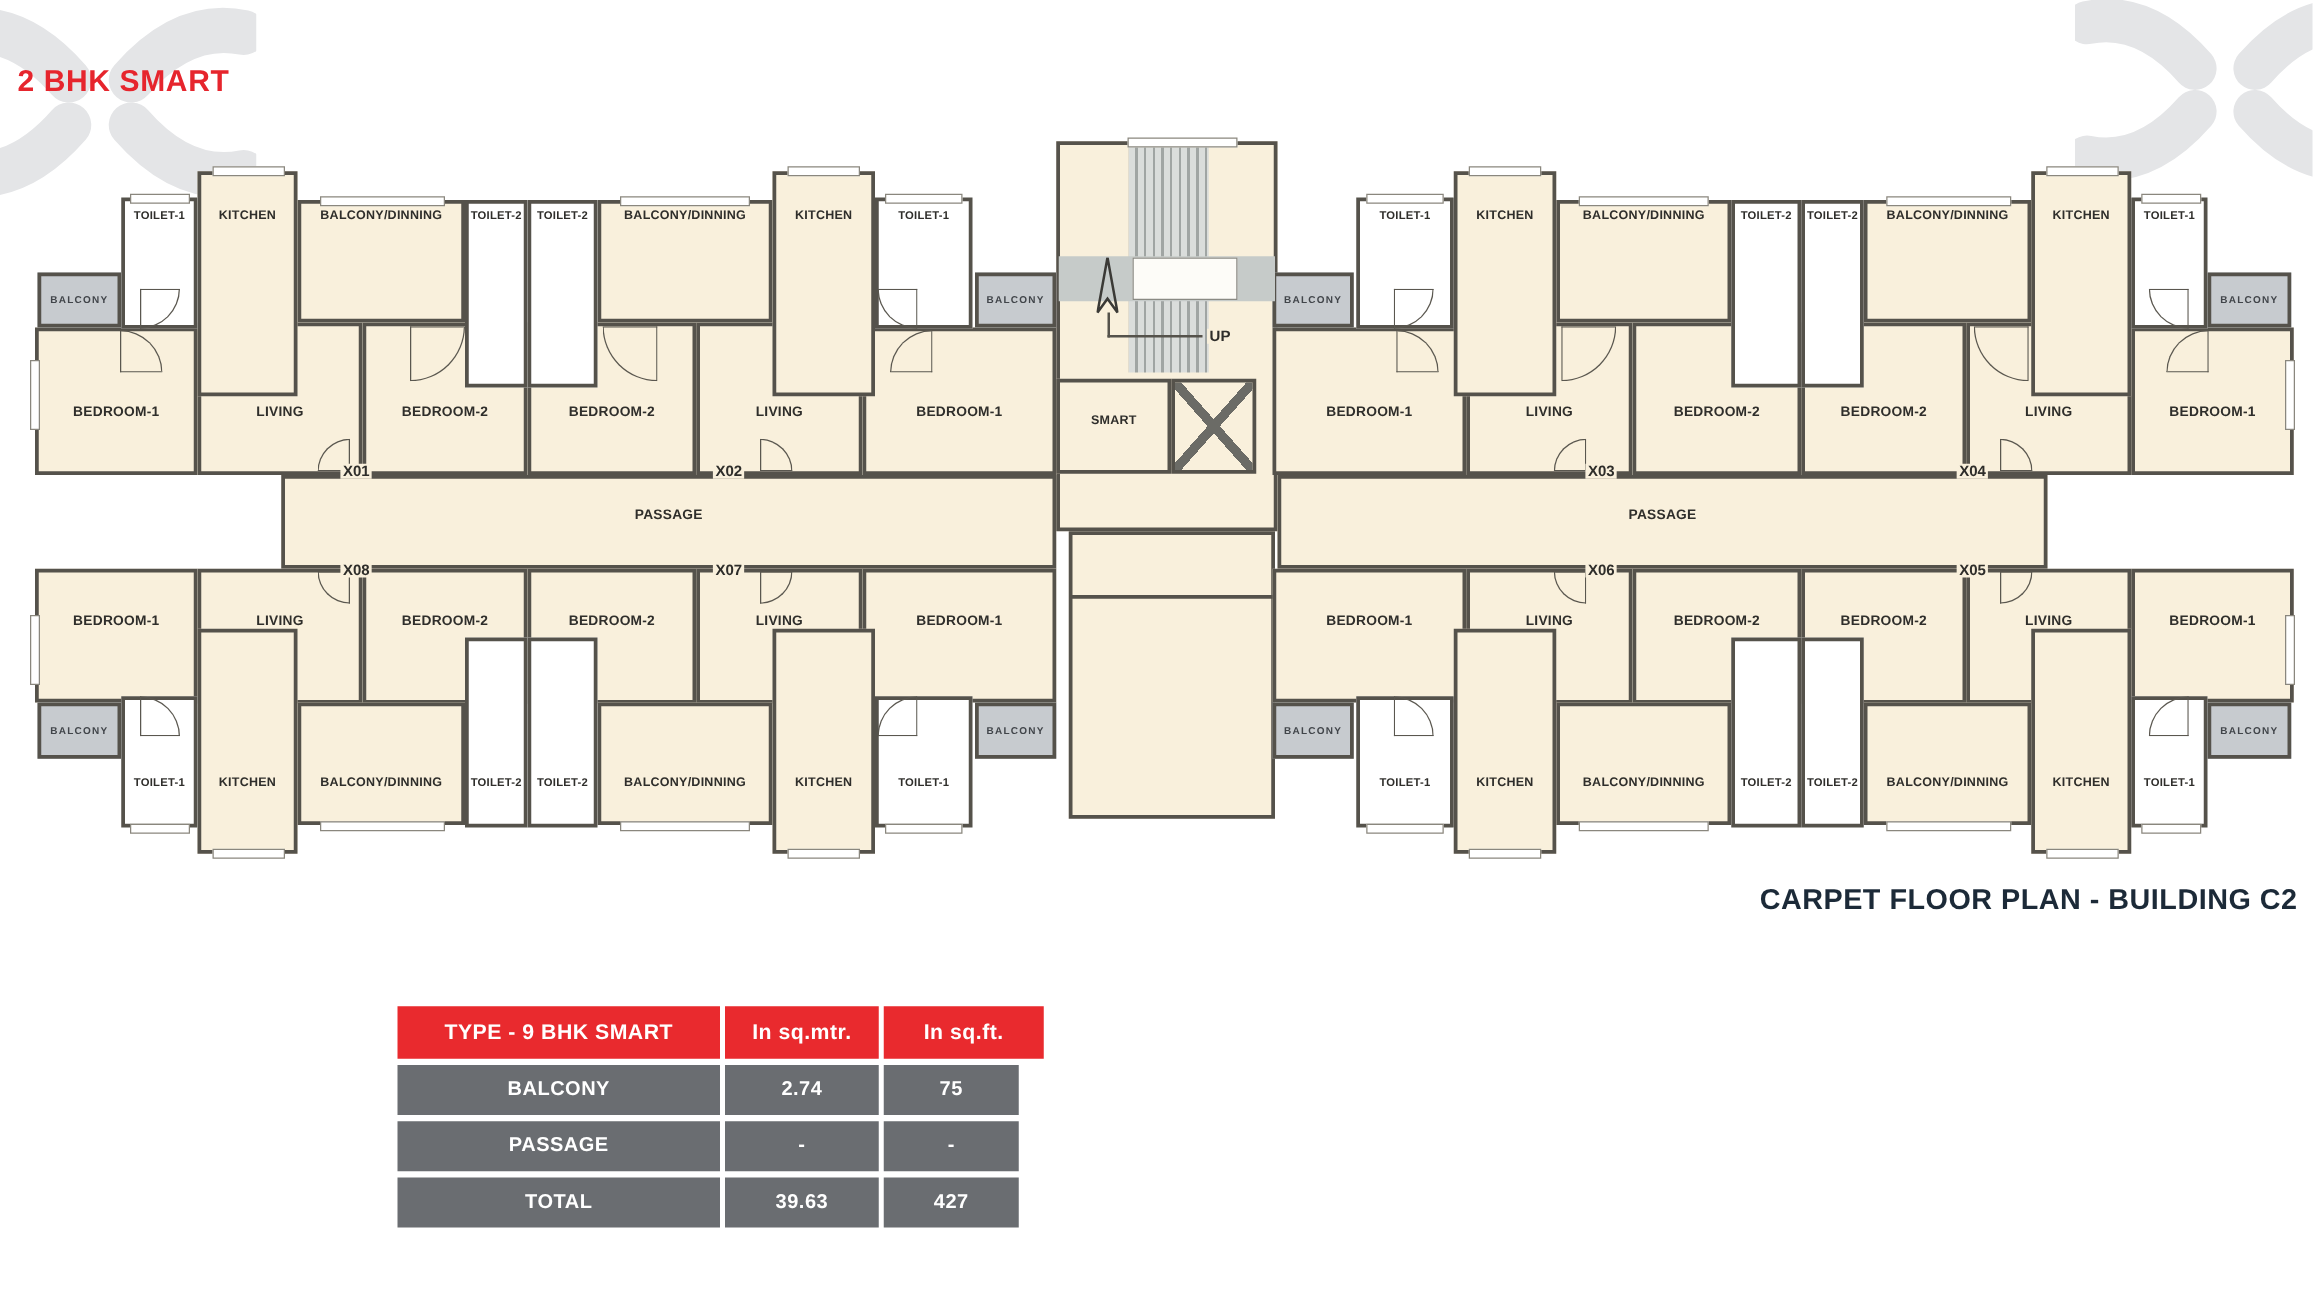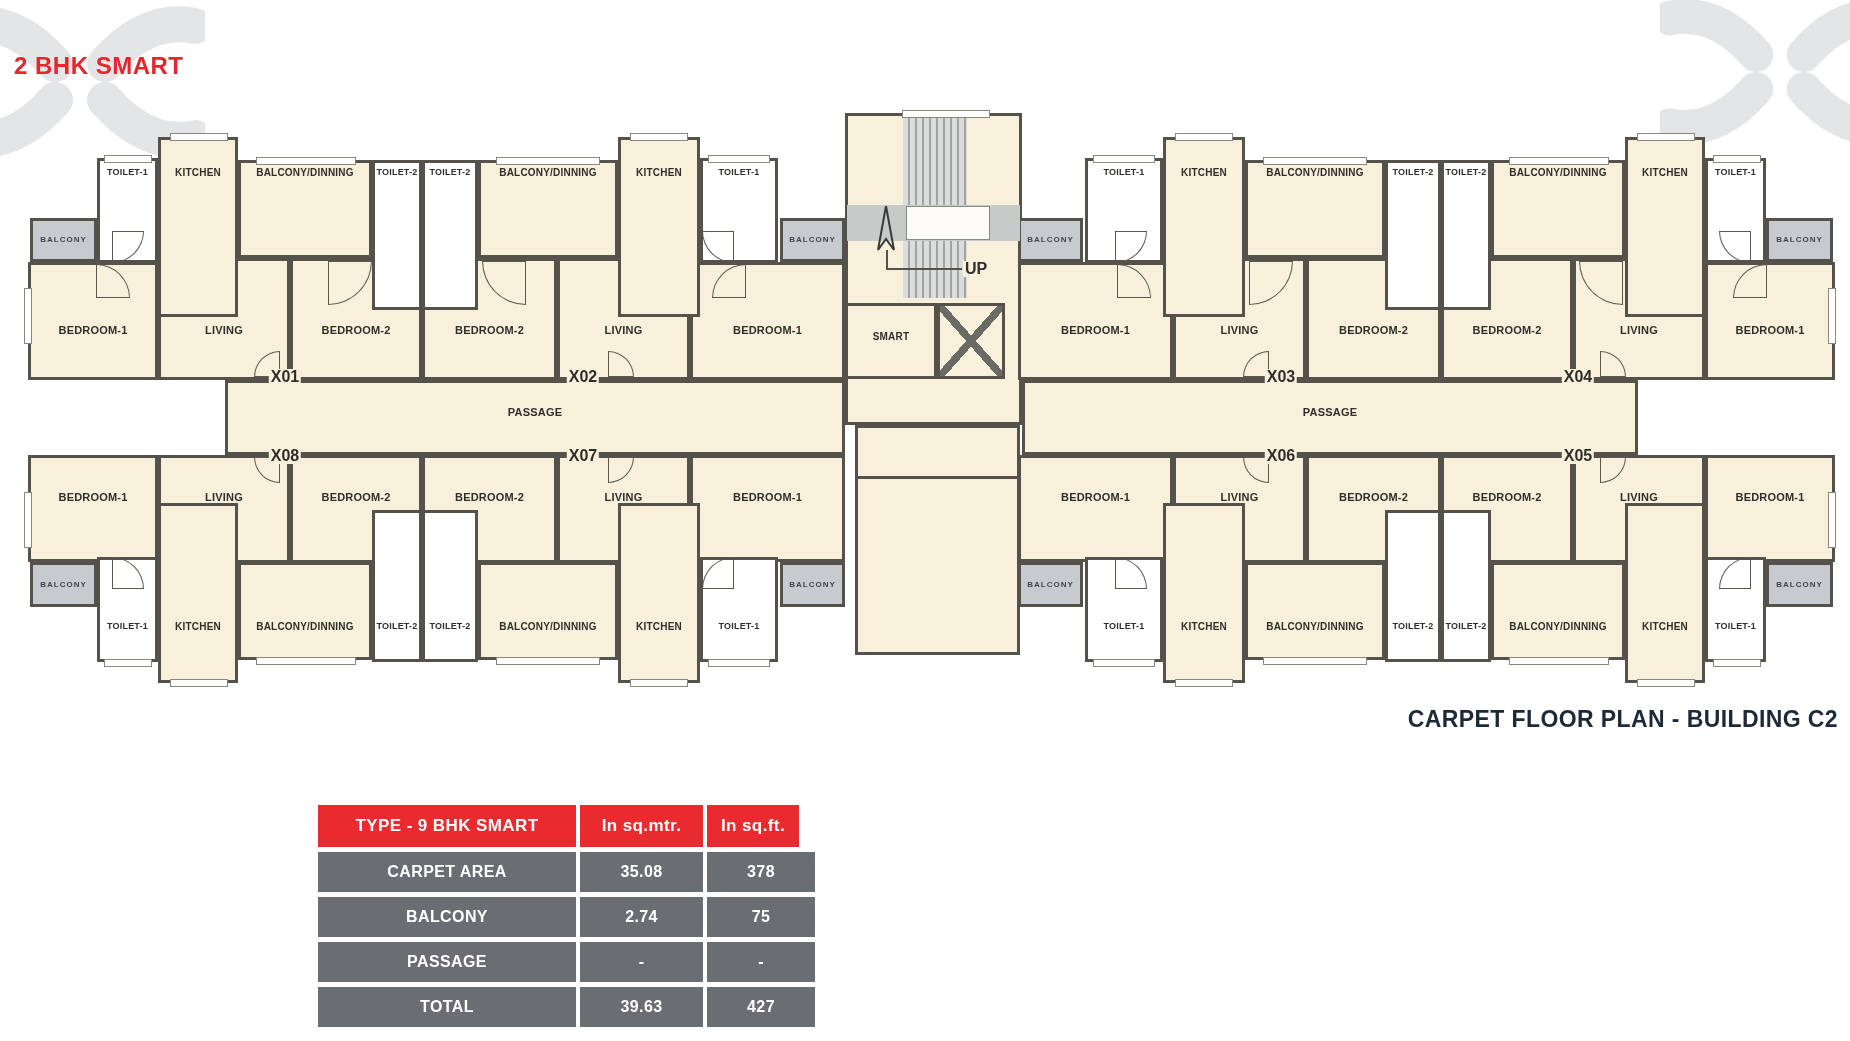--- a/index.html
+++ b/index.html
@@ -30,21 +30,21 @@
       linear-gradient(to top right, transparent 46%, #6b6b66 46%, #6b6b66 54%, transparent 54%),
       linear-gradient(to bottom right, transparent 46%, #6b6b66 46%, #6b6b66 54%, transparent 54%);
   }
   .room-label{
     position:absolute;transform:translateX(-50%);z-index:20;
     font-weight:700;color:#2f2e2b;white-space:nowrap;letter-spacing:0.2px;line-height:1.2;
   }
   .balcony-label{color:#41454a;letter-spacing:1px;}
   .utag{
     position:absolute;transform:translate(-50%,-50%);z-index:30;
-    font-weight:700;font-size:16px;color:#2e2d2a;background:#f9f0dc;
+    font-weight:700;font-size:12px;color:#2e2d2a;background:#f9f0dc;
     padding:0 2px;line-height:1;white-space:nowrap;
   }
   .door{position:absolute;border:1.5px solid #5a574f;box-sizing:border-box;background:transparent;z-index:15;}
   .c-tl{border-radius:100% 0 0 0}.c-tr{border-radius:0 100% 0 0}
   .c-bl{border-radius:0 0 0 100%}.c-br{border-radius:0 0 100% 0}
   .window{position:absolute;background:#ffffff;border:1px solid #8a877e;box-sizing:border-box;z-index:12;}
   .pline{position:absolute;background:#55524b;z-index:14;}
   .plan-title{
     position:absolute;right:12px;top:706px;z-index:5;
     font-size:23px;font-weight:700;letter-spacing:0.4px;color:#1c2a38;white-space:nowrap;
@@ -291,26 +291,21 @@
     <div class="utag" style="left: 1578px; top: 456px;">X05</div>
     <div class="utag" style="left: 976px; top: 269px;">UP</div>
   </div>
 
 <div class="plan-title">CARPET FLOOR PLAN - BUILDING C2</div>
 
 <div class="area-table" id="area-table" style="left: 318px; top: 805px;">
     <div class="trow">
       <div class="tcell thead" style="width: 258px;">TYPE - 9 BHK SMART</div>
       <div class="tcell thead" style="width: 123px;">In sq.mtr.</div>
-      <div class="tcell thead" style="width: 92px;">In sq.ft.</div>
-    </div>
-    <div class="trow">
-      <div class="tcell tbody" style="width: 258px;">CARPET AREA</div>
-      <div class="tcell tbody" style="width: 123px;">35.08</div>
-      <div class="tcell tbody" style="width: 108px;">378</div>
+      <div class="tcell thead" style="width: 128px;">In sq.ft.</div>
     </div>
     <div class="trow">
       <div class="tcell tbody" style="width: 258px;">BALCONY</div>
       <div class="tcell tbody" style="width: 123px;">2.74</div>
       <div class="tcell tbody" style="width: 108px;">75</div>
     </div>
     <div class="trow">
       <div class="tcell tbody" style="width: 258px;">PASSAGE</div>
       <div class="tcell tbody" style="width: 123px;">-</div>
       <div class="tcell tbody" style="width: 108px;">-</div>

